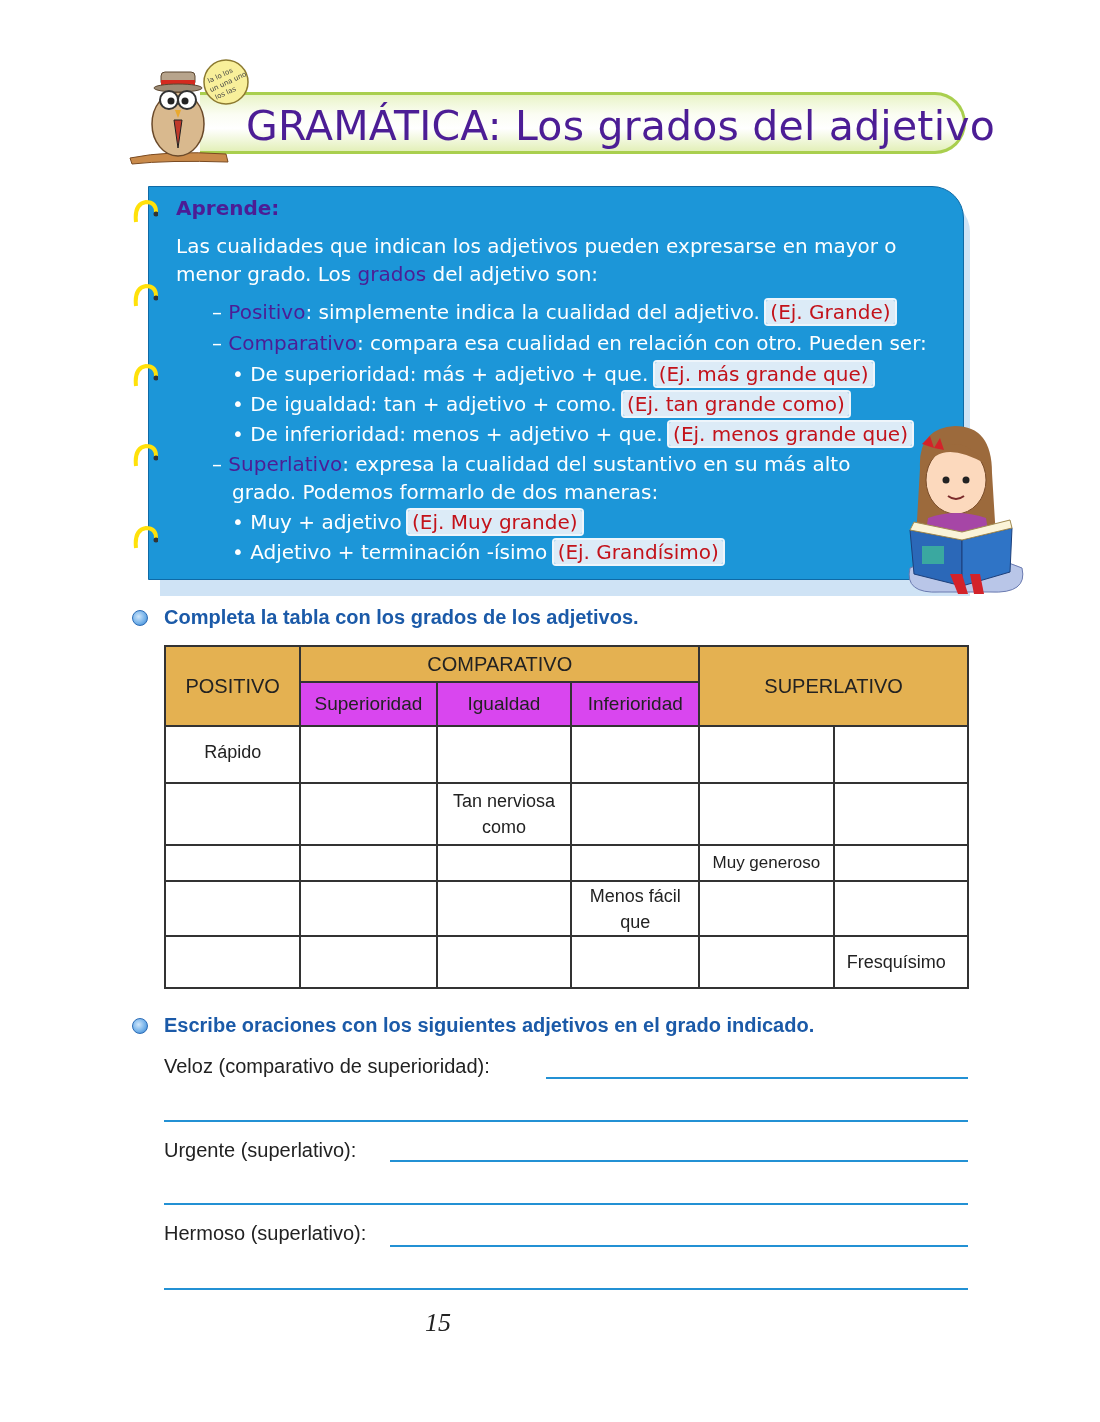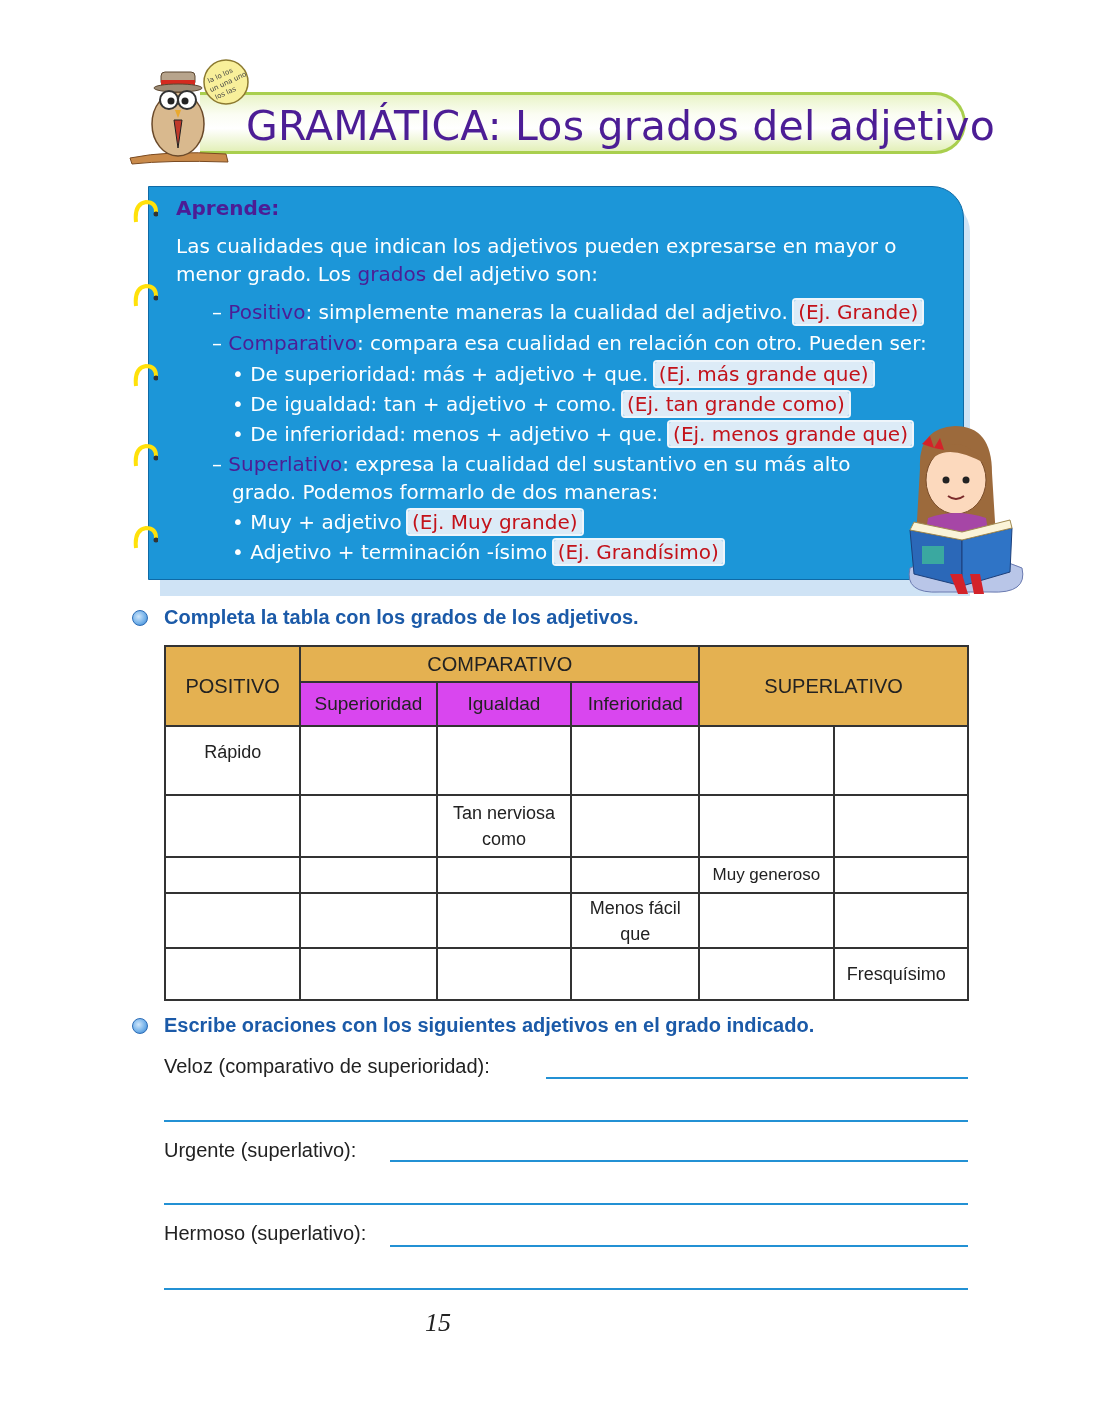--- a/index.html
+++ b/index.html
@@ -88,21 +88,21 @@
   </svg>
 <svg class="abs ring" style="left:132px;top:524px" viewBox="0 0 26 30">
     <path d="M4 24 Q2 6 14 4 Q24 4 24 14" fill="none" stroke="#ffe10a" stroke-width="4"></path>
     <circle cx="24" cy="16" r="2.5" fill="#333"></circle>
   </svg>
 
 <div class="abs learn yellow" style="left:176px;top:196px;font-weight:bold;">Aprende:</div>
 <div class="abs learn" style="left:176px;top:234px;">Las cualidades que indican los adjetivos pueden expresarse en mayor o</div>
 <div class="abs learn" style="left:176px;top:262px;"><span>menor grado. Los </span><span class="yellow">grados</span><span> del adjetivo son:</span></div>
 
-<div class="abs learn" style="left:212px;top:300px;"><span>– </span><span class="yellow">Positivo</span><span>: simplemente maneras la cualidad del adjetivo. </span><span class="ex">(Ej. Grande)</span></div>
+<div class="abs learn" style="left:212px;top:300px;"><span>– </span><span class="yellow">Positivo</span><span>: simplemente indica la cualidad del adjetivo. </span><span class="ex">(Ej. Grande)</span></div>
 <div class="abs learn" style="left:212px;top:331px;"><span>– </span><span class="yellow">Comparativo</span><span>: compara esa cualidad en relación con otro. Pueden ser:</span></div>
 <div class="abs learn" style="left:232px;top:362px;"><span>• De superioridad: más + adjetivo + que. </span><span class="ex">(Ej. más grande que)</span></div>
 <div class="abs learn" style="left:232px;top:392px;"><span>• De igualdad: tan + adjetivo + como. </span><span class="ex">(Ej. tan grande como)</span></div>
 <div class="abs learn" style="left:232px;top:422px;"><span>• De inferioridad: menos + adjetivo + que. </span><span class="ex">(Ej. menos grande que)</span></div>
 <div class="abs learn" style="left:212px;top:452px;"><span>– </span><span class="yellow">Superlativo</span><span>: expresa la cualidad del sustantivo en su más alto</span></div>
 <div class="abs learn" style="left:232px;top:480px;">grado. Podemos formarlo de dos maneras:</div>
 <div class="abs learn" style="left:232px;top:510px;"><span>• Muy + adjetivo </span><span class="ex">(Ej. Muy grande)</span></div>
 <div class="abs learn" style="left:232px;top:540px;"><span>• Adjetivo + terminación -ísimo </span><span class="ex">(Ej. Grandísimo)</span></div>
 
 <svg class="abs girl" viewBox="0 0 130 182">
@@ -131,21 +131,21 @@
       <tr style="height:36px;">
     <td class="hd" rowspan="2" style="width:134px;">POSITIVO</td>
     <td class="hd" colspan="3">COMPARATIVO</td>
     <td class="hd" rowspan="2" colspan="2">SUPERLATIVO</td>
   </tr>
   <tr style="height:44px;">
     <td class="sub" style="width:134px;">Superioridad</td>
     <td class="sub" style="width:134px;">Igualdad</td>
     <td class="sub" style="width:126px;">Inferioridad</td>
   </tr>
-  <tr style="height:69px;border-radius:9px;">
+  <tr style="height:57px;border-radius:9px;">
     <td class="cell" style="vertical-align:top;padding-top:12px;">Rápido</td>
     <td class="cell"></td>
     <td class="cell"></td>
     <td class="cell"></td>
     <td class="cell" style="width:132px;"></td>
     <td class="cell" style="width:132px;"></td>
   </tr>
   <tr style="height:62px;">
     <td class="cell"></td>
     <td class="cell"></td>

